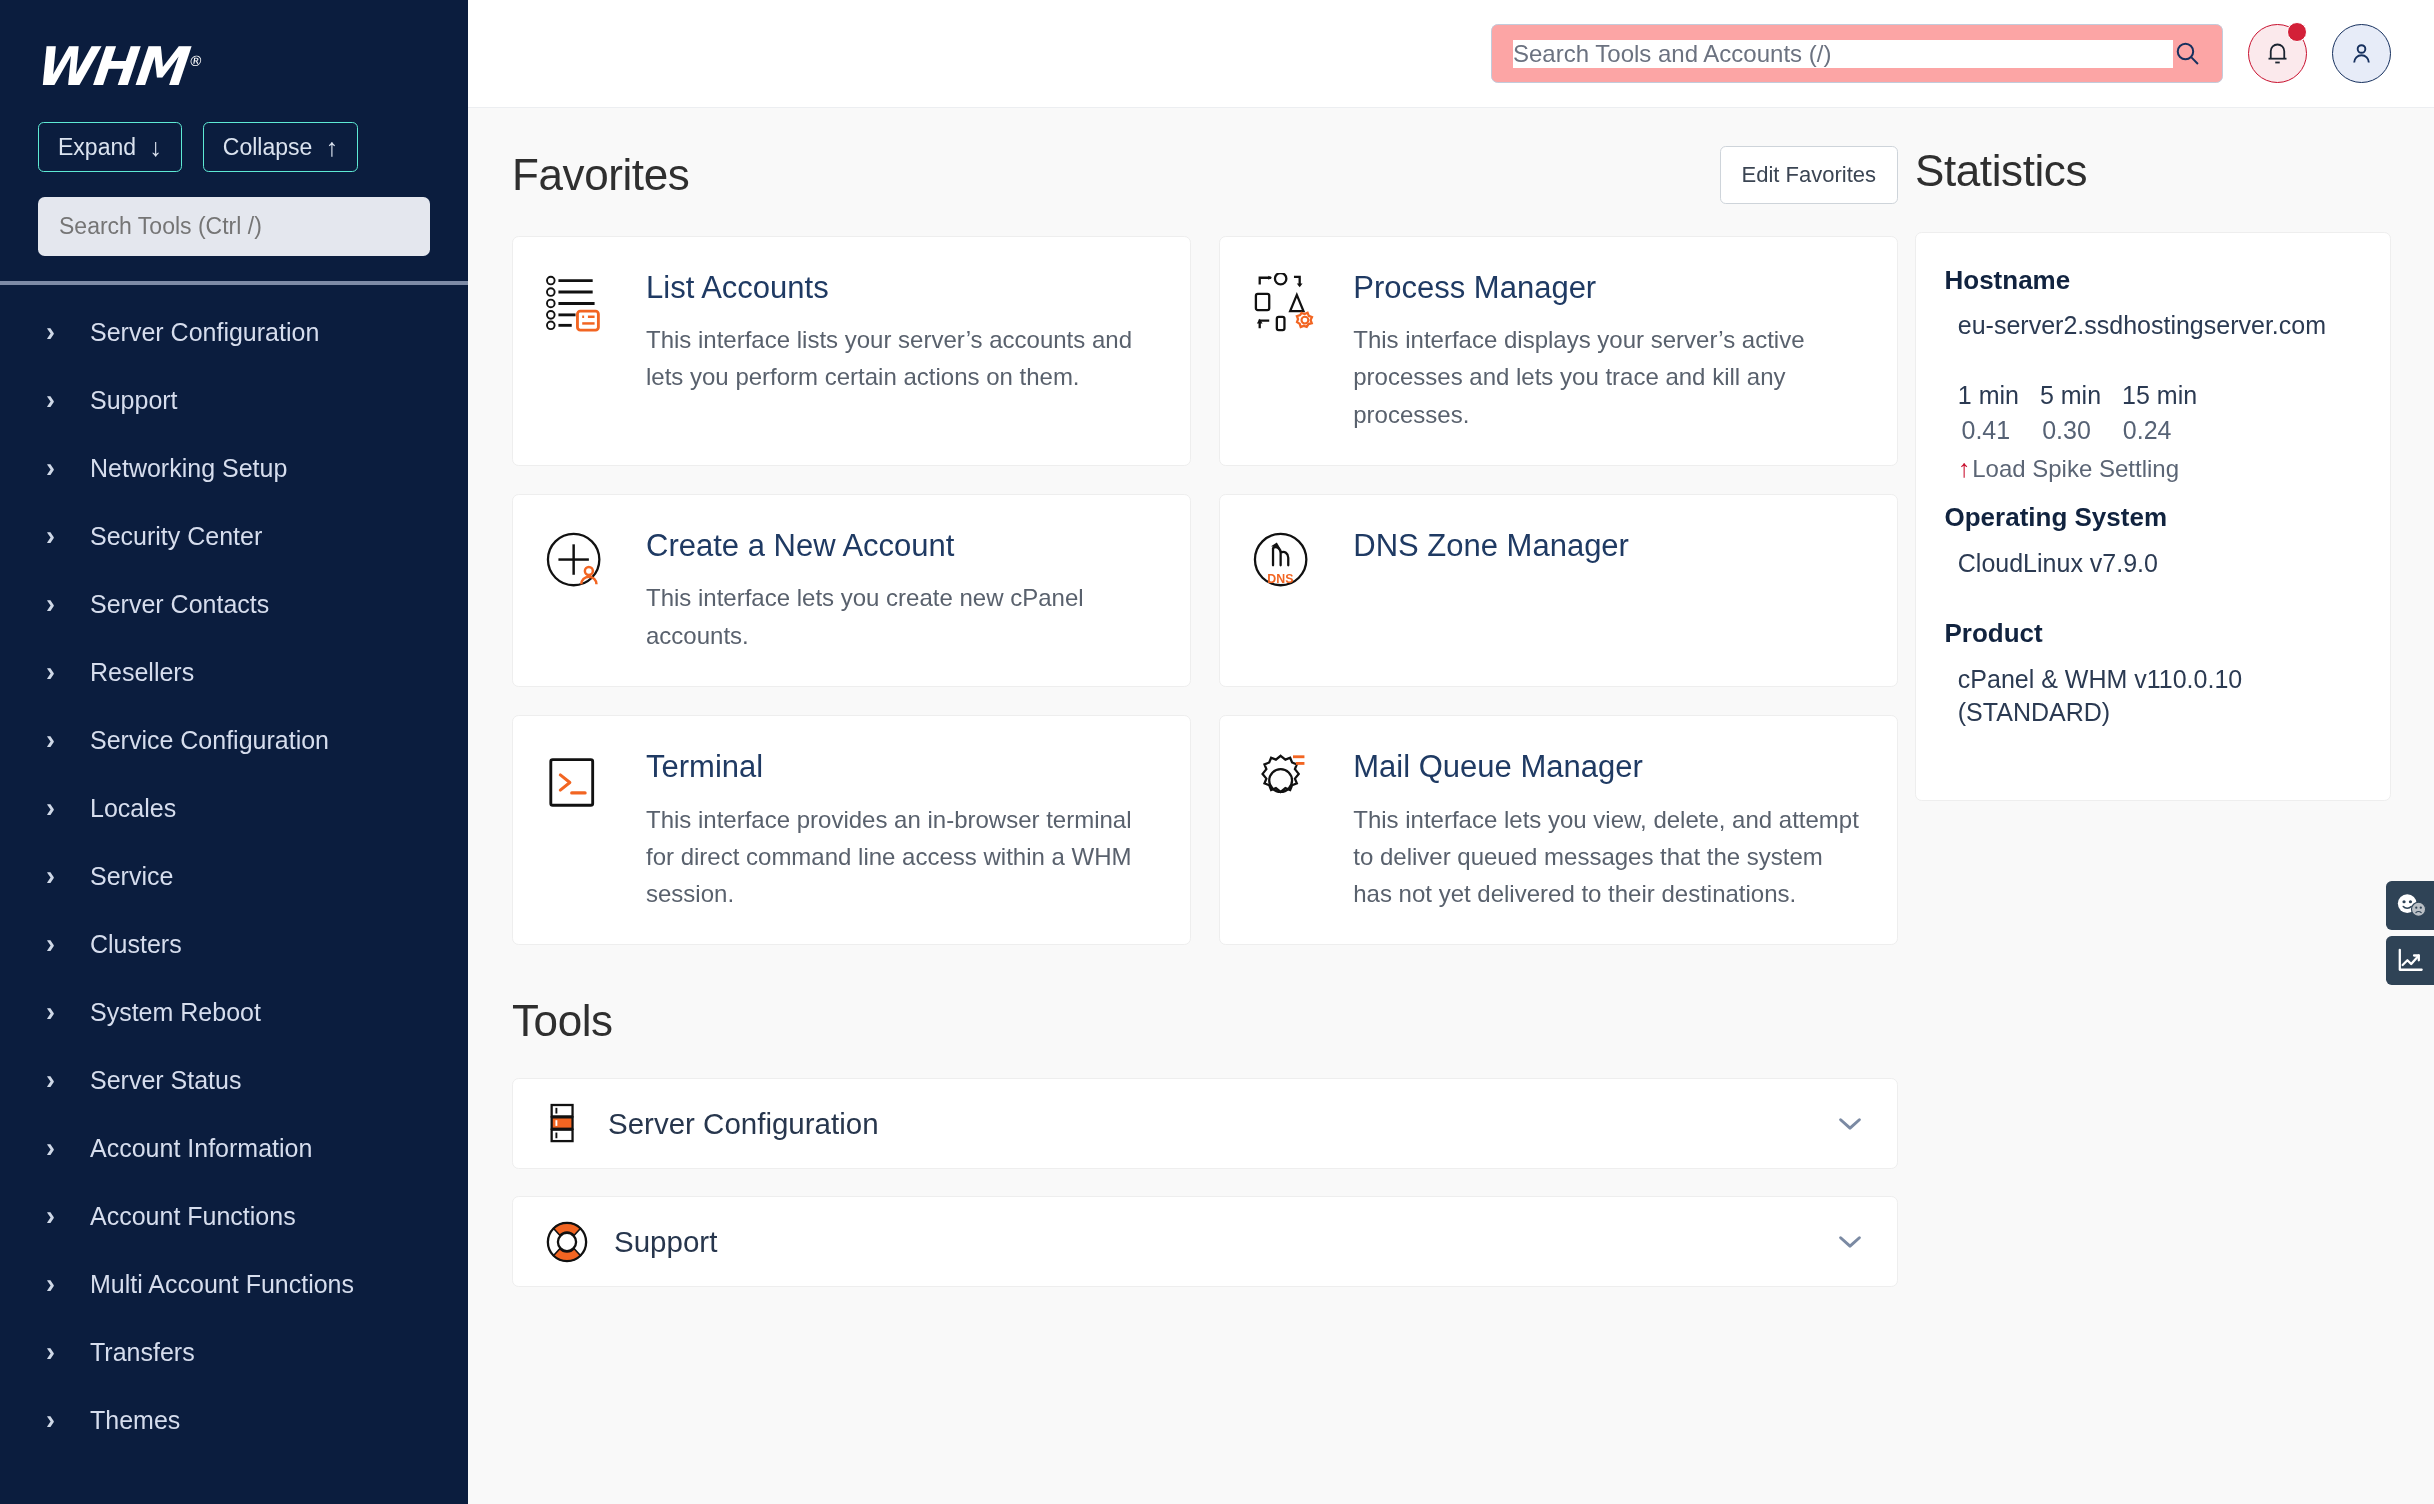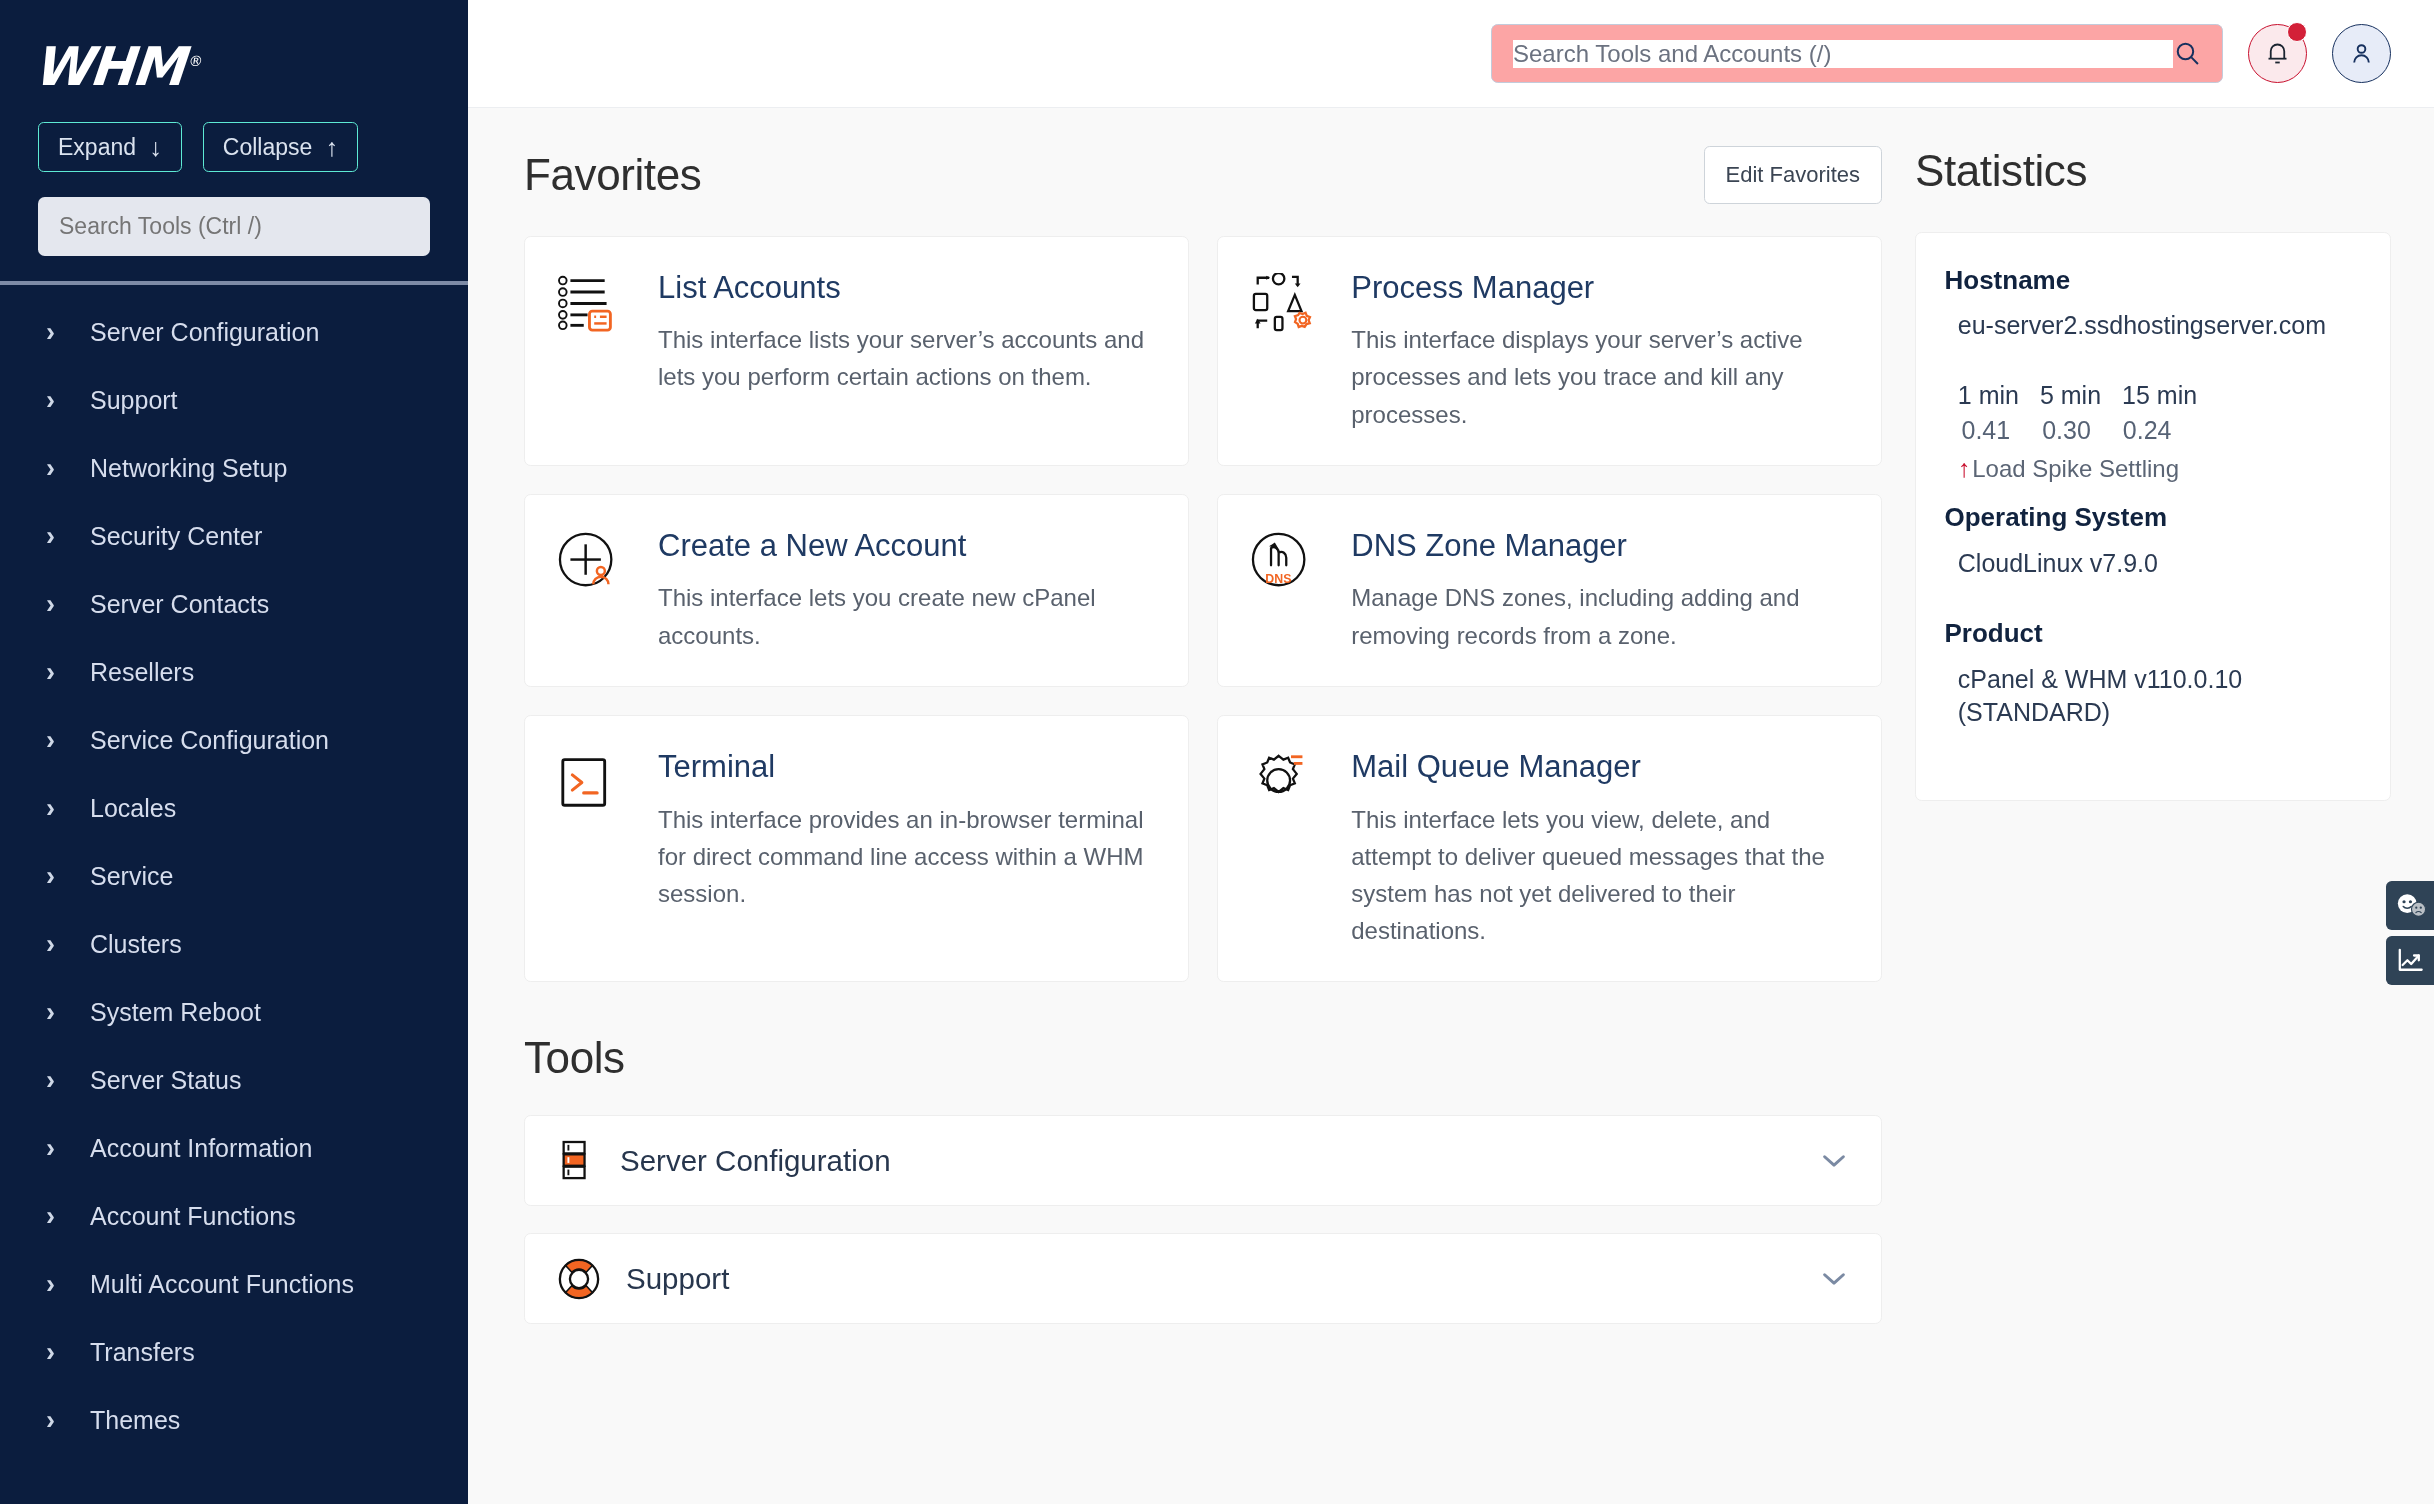--- a/index.html
+++ b/index.html
@@ -143,23 +143,23 @@
   }
   .bell-btn { background: #fbe9ec; border: 1.9px solid #c8102e; }
   .bell-dot {
     position: absolute; top: -2.9px; right: -1px;
     width: 20px; height: 20px; border-radius: 50%;
     background: #d32038; border: 1.9px solid #ffffff;
   }
   .user-btn { background: #e7ecf8; border: 1.9px solid #16305e; }
 
   .content {
-    padding: 38px 44px 0 56px;
-    display: flex;
-    gap: 33px;
+    padding: 38px 44px 0 44px;
+    display: flex;
+    gap: 17px;
     height: calc(1505px - 108px);
   }
   .left-col { flex: 1; min-width: 0; }
   .right-col { width: 476px; min-width: 476px; }
 
   .sec-head {
     display: flex;
     align-items: center;
     justify-content: space-between;
     margin-bottom: 32px;
@@ -524,21 +524,20 @@
             <div class="card-ico">
               <svg width="63" height="59" viewBox="0 0 66 62" fill="none">
                 <circle cx="30" cy="30" r="27" stroke="#111" stroke-width="2.4"></circle>
                 <path d="M22 18 l0 18 m0 -18 c4 -3 8 1 8 5 l0 13 m0 -13 c4 -3 8 1 8 5 l0 8" stroke="#111" stroke-width="2.4" stroke-linecap="round"></path>
                 <path d="M20 16 l6 -4 4 7 Z" fill="#111"></path>
                 <text x="16" y="55" font-family="Liberation Sans, sans-serif" font-size="13" font-weight="700" fill="#f26522">DNS</text>
               </svg>
             </div>
             <div class="card-body">
               <div class="card-title">DNS Zone Manager</div>
-              <div class="card-desc">Manage DNS zones, including adding and removing records from a zone.</div>
             </div>
           </div>
 
           <div class="card card-r3">
             <div class="card-ico">
               <svg width="63" height="59" viewBox="0 0 66 62" fill="none">
                 <rect x="6" y="8" width="44" height="48" rx="2" stroke="#111" stroke-width="3"></rect>
                 <path d="M16 24 L26 32 L16 40" stroke="#f26522" stroke-width="3.2" fill="none" stroke-linecap="round" stroke-linejoin="round"></path>
                 <line x1="28" y1="43" x2="42" y2="43" stroke="#f26522" stroke-width="3.4" stroke-linecap="round"></line>
               </svg>

